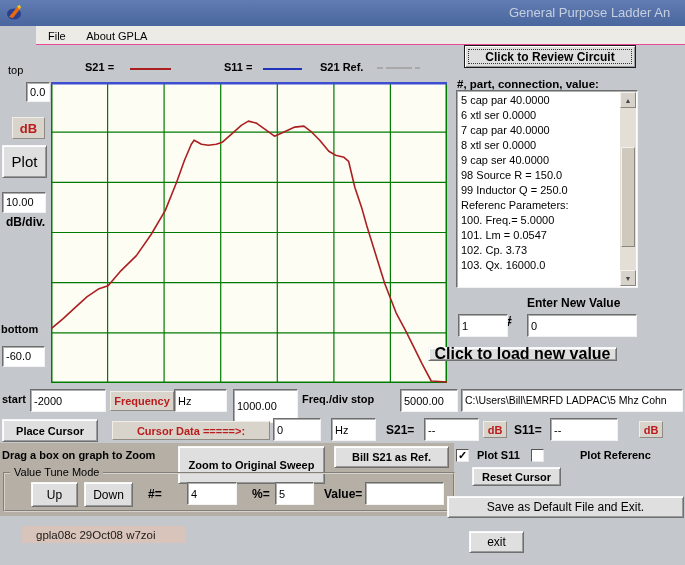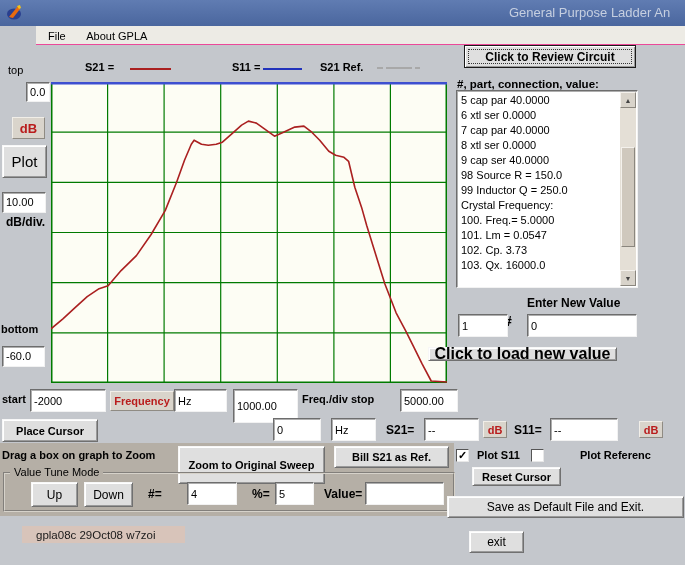--- a/index.html
+++ b/index.html
@@ -70,21 +70,21 @@
     <div class="abs title-text" style="left:509px;top:5px;width:176px;">General Purpose Ladder An</div>
   </div>
 
   <div class="abs menubar">
     <span class="menu-item" style="margin-left:4px;">File</span>
     <span class="menu-item">About GPLA</span>
   </div>
 
   <div class="abs lbl" style="left:85px;top:61px;">S21  =</div>
   <div class="abs legend-line" style="left: 130px; top: 68px; width: 41px; background: rgb(170, 32, 32);"></div>
-  <div class="abs lbl" style="left:232px;top:61px;">S11  =</div>
+  <div class="abs lbl" style="left:224px;top:61px;">S11  =</div>
   <div class="abs legend-line" style="left: 263px; top: 68px; width: 39px; background: rgb(34, 51, 187);"></div>
   <div class="abs lbl" style="left:320px;top:61px;">S21 Ref.</div>
   <div class="abs ref-swatch" style="left:377px;top:63px;width:46px;height:10px;">
     <span style="width: 6px; margin-right: 3px; background: rgb(168, 168, 168);"></span>
       <span style="width: 26px; margin-right: 3px; background: rgb(168, 168, 168);"></span>
       <span style="width: 5px; background: rgb(168, 168, 168);"></span>
   </div>
 
   <div class="abs btn btn-default" style="left:464px;top:45px;width:172px;height:23px;font-size:12px;">
     <span>Click to Review Circuit</span>
@@ -124,21 +124,21 @@
   <div class="abs listbox" style="left:456px;top:90px;width:182px;height:198px;">
     <div style="padding-top:2px;">
       <div class="list-row">5  cap  par  40.0000</div>
       <div class="list-row">6  xtl  ser  0.0000</div>
       <div class="list-row">7  cap  par  40.0000</div>
       <div class="list-row">8  xtl  ser  0.0000</div>
       <div class="list-row">9  cap  ser  40.0000</div>
       <div class="list-row">98  Source R = 150.0</div>
       <div class="list-row">99  Inductor Q = 250.0</div>
       <div class="list-row"></div>
-      <div class="list-row">Crystal Frequency:</div>
+      <div class="list-row">Referenc Parameters:</div>
       <div class="list-row">100.  Freq.= 5.0000</div>
       <div class="list-row">101.  Lm = 0.0547</div>
       <div class="list-row">102.  Cp. 3.73</div>
       <div class="list-row">103.  Qx. 16000.0</div>
     </div>
     <div class="scrollbar">
       <div class="sb-btn" style="top:0;">▲</div>
       <div class="sb-thumb" style="top:55px;height:100px;"></div>
       <div class="sb-btn" style="bottom:0;">▼</div>
     </div>
@@ -150,22 +150,24 @@
   <input class="abs field" style="left: 527px; top: 314px; width: 110px; height: 23px;" value="0">
   <div class="abs btn" style="left:428px;top:347px;width:189px;height:14px;font-size:16px;">Click to load new value</div>
 
   <div class="abs lbl" style="left:2px;top:393px;">start</div>
   <input class="abs field" style="left: 30px; top: 389px; width: 76px; height: 23px;" value="-2000">
   <div class="abs chip" style="left:110px;top:391px;width:64px;height:20px;">Frequency</div>
   <input class="abs field" style="left: 174px; top: 389px; width: 53px; height: 23px;" value="Hz">
   <input class="abs field" style="left: 233px; top: 389px; width: 65px; height: 34px;" value="1000.00">
   <div class="abs lbl" style="left:302px;top:393px;">Freq./div stop</div>
   <input class="abs field" style="left: 400px; top: 389px; width: 58px; height: 23px;" value="5000.00">
+  <div class="abs field" style="left:461px;top:389px;width:222px;height:23px;font-size:10.5px;line-height:21px;overflow:hidden;">C:\Users\Bill\EMRFD LADPAC\5 Mhz Cohn</div>
 
   <div class="abs btn" style="left:2px;top:419px;width:96px;height:23px;">Place Cursor</div>
+  <div class="abs chip" style="left:112px;top:421px;width:158px;height:19px;">Cursor Data =====&gt;:</div>
   <input class="abs field" style="left: 273px; top: 418px; width: 48px; height: 23px;" value="0">
   <input class="abs field" style="left: 331px; top: 418px; width: 45px; height: 23px;" value="Hz">
   <div class="abs lbl" style="left:386px;top:423px;font-size:12px;">S21=</div>
   <input class="abs field" style="left: 424px; top: 418px; width: 55px; height: 23px;" value="--">
   <div class="abs chip" style="left:483px;top:421px;width:24px;height:17px;">dB</div>
   <div class="abs lbl" style="left:514px;top:423px;font-size:12px;">S11=</div>
   <input class="abs field" style="left: 550px; top: 418px; width: 68px; height: 23px;" value="--">
   <div class="abs chip" style="left:639px;top:421px;width:24px;height:17px;">dB</div>
 
   <div class="abs tan" style="left:0;top:443px;width:454px;height:73px;"></div>

